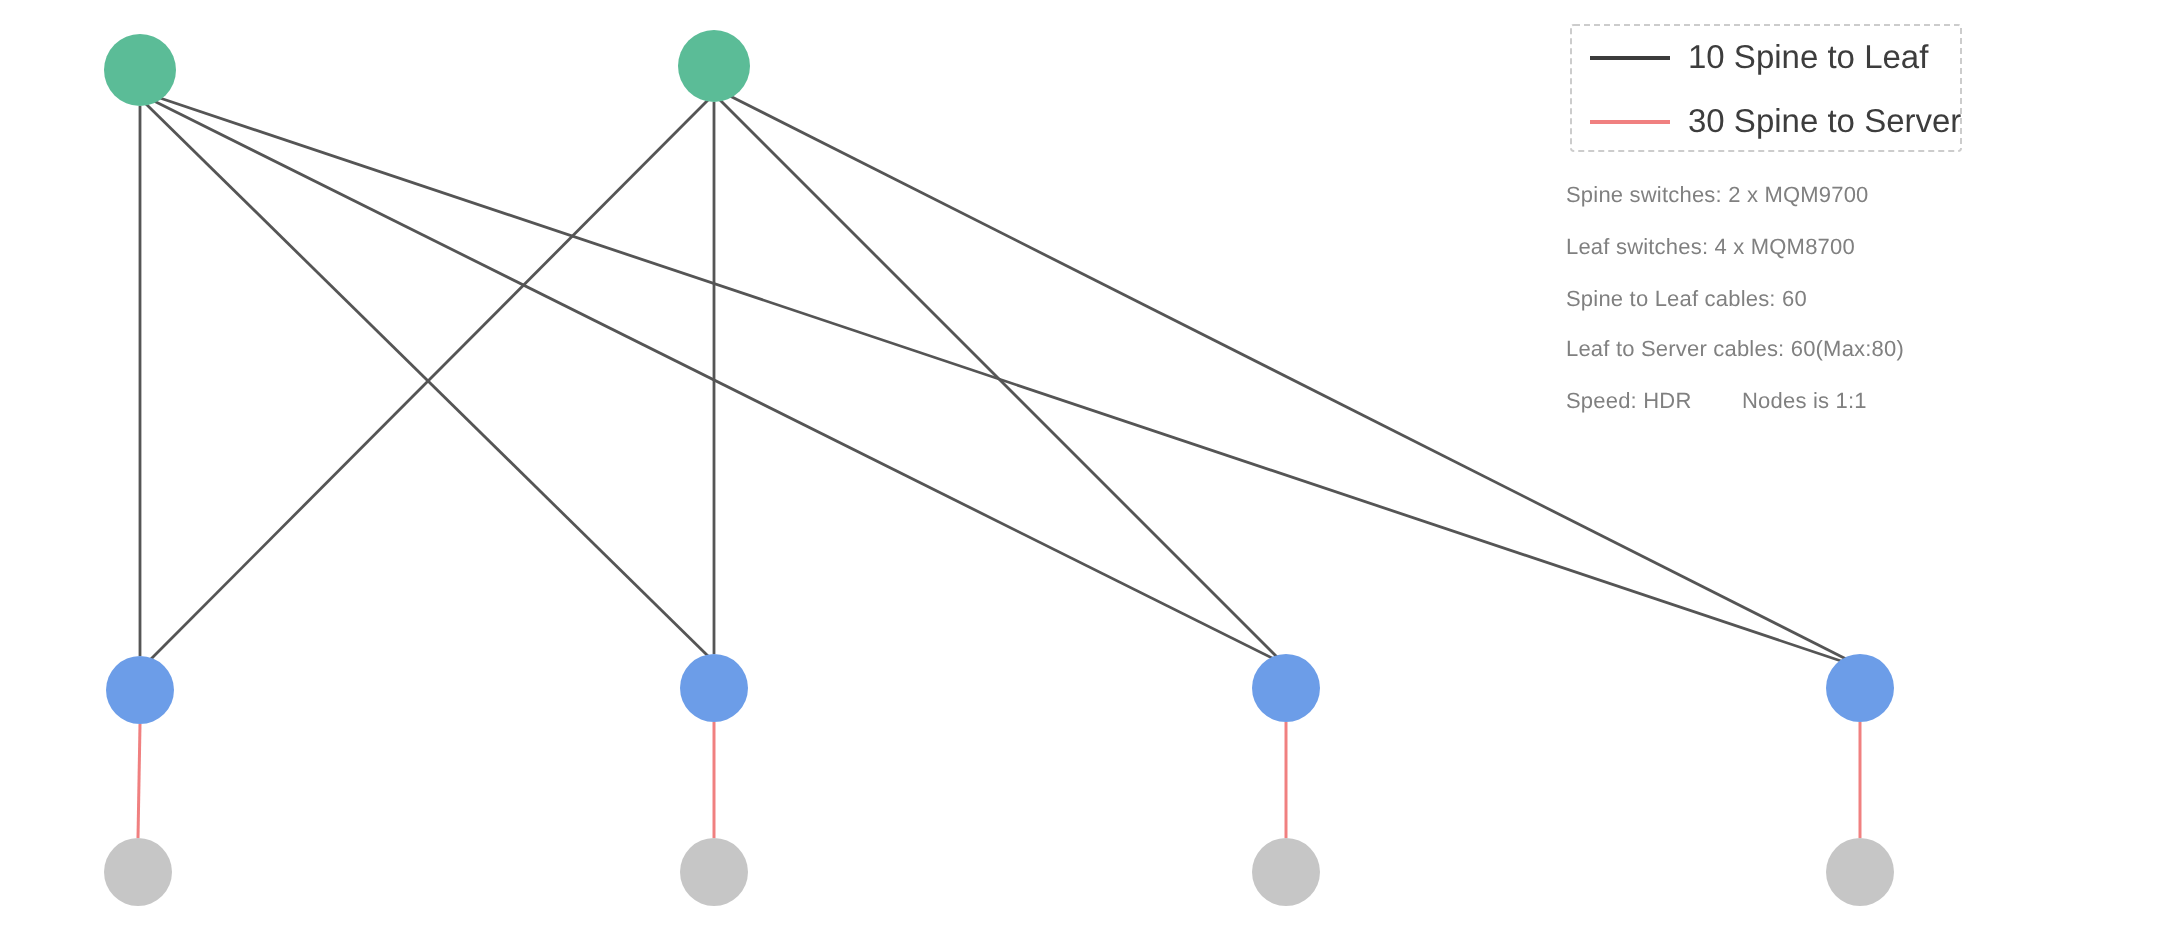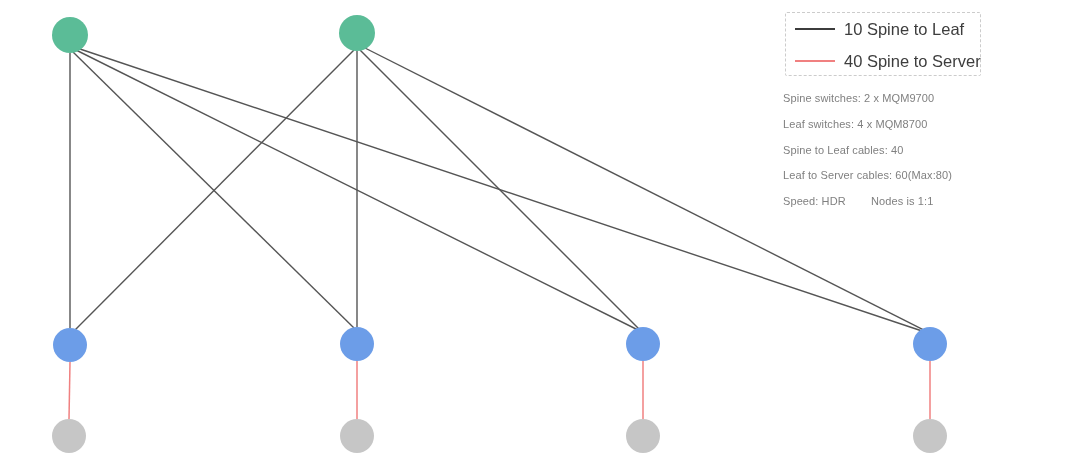--- a/index.html
+++ b/index.html
@@ -122,23 +122,23 @@
   </g>
 </svg>
 
 <div class="legend-box">
   <div class="legend-row">
     <span class="legend-swatch dark"></span>
     <span class="legend-label">10 Spine to Leaf</span>
   </div>
   <div class="legend-row">
     <span class="legend-swatch red"></span>
-    <span class="legend-label">40 Spine to Server</span>
+    <span class="legend-label">30 Spine to Server</span>
   </div>
 </div>
 
 <div class="info-panel">
   <div class="info-line">Spine switches: 2 x MQM9700</div>
   <div class="info-line">Leaf switches: 4 x MQM8700</div>
-  <div class="info-line">Spine to Leaf cables: 40</div>
+  <div class="info-line">Spine to Leaf cables: 60</div>
   <div class="info-line">Leaf to Server cables: 60(Max:80)</div>
   <div class="info-line">Speed: HDR        Nodes is 1:1</div>
 </div>
 
 </body></html>

